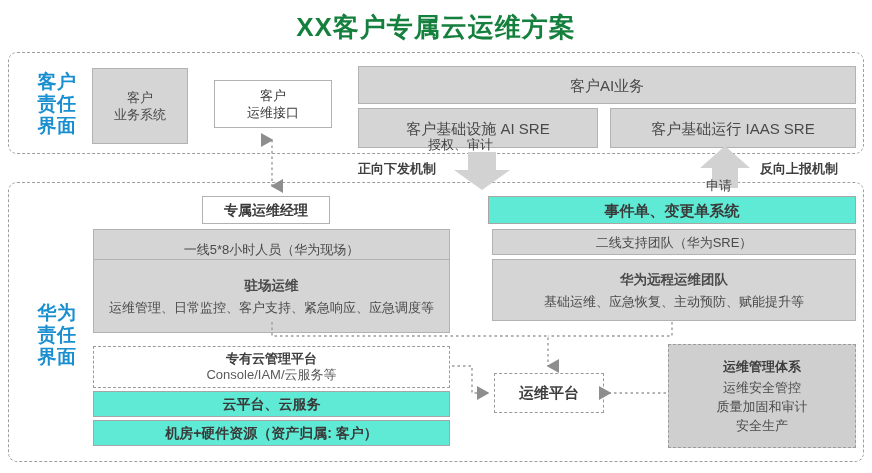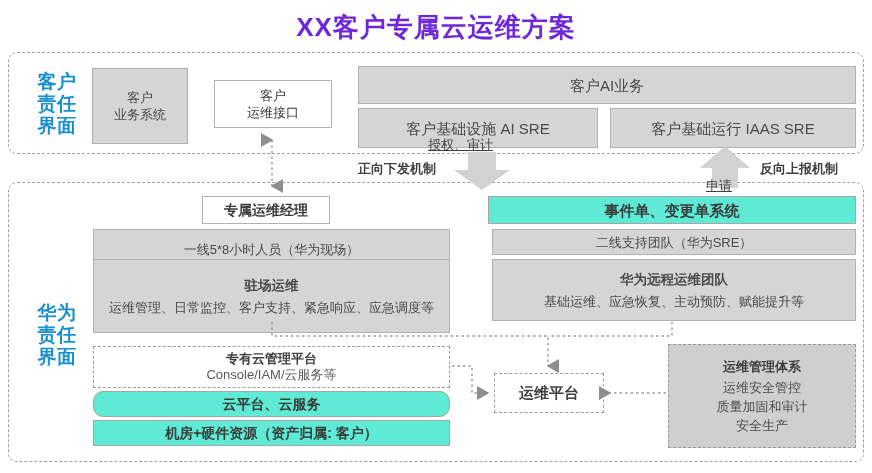--- a/index.html
+++ b/index.html
@@ -6,21 +6,21 @@
   body{width:872px;height:473px;position:relative;overflow:hidden;
        font-family:"Liberation Sans","DejaVu Sans",sans-serif;
        color:#3f3f3f;-webkit-font-smoothing:antialiased;}
   #stage{position:relative;width:872px;height:473px;}
   .abs{position:absolute;box-sizing:border-box;}
   .ctr{display:flex;align-items:center;justify-content:center;text-align:center;}
   .col{flex-direction:column;}
 
   
   .title{left:0;top:10px;width:872px;height:34px;
-         font-size:26px;font-weight:bold;color:#6d28d9;letter-spacing:1px;}
+         font-size:26px;font-weight:bold;color:#15803d;letter-spacing:1px;}
 
   
   .zone{border:1.5px dashed #9e9e9e;border-radius:9px;background:transparent;}
   .zone-customer{left:8px;top:52px;width:856px;height:102px;}
   .zone-huawei{left:8px;top:182px;width:856px;height:280px;}
 
   
   .zone-label{color:#1a8fd0;font-weight:bold;font-size:19px;line-height:22px;
               text-align:center;letter-spacing:0.5px;}
   .label-customer{left:22px;top:62px;width:70px;height:84px;}
@@ -41,21 +41,21 @@
   .b-ai-biz{left:358px;top:66px;width:498px;height:38px;}
   .b-infra-ai{left:358px;top:108px;width:240px;height:40px;}
   .b-infra-iaas{left:610px;top:108px;width:246px;height:40px;}
 
   
   .arrow-down{left:452px;top:152px;width:60px;height:38px;}
   .arrow-up{left:698px;top:146px;width:54px;height:42px;}
   .mech-label{font-size:13px;font-weight:bold;color:#3f3f3f;white-space:nowrap;}
   .lbl-forward{left:358px;top:160px;}
   .lbl-reverse{left:760px;top:160px;}
-  .small-label{font-size:13px;color:#3f3f3f;white-space:nowrap;text-decoration:underline;}
+  .small-label{font-size:13px;color:#3f3f3f;white-space:nowrap;}
   .lbl-auth{left:428px;top:136px;}
   .lbl-apply{left:706px;top:177px;}
 
   
   .b-mgr{left:202px;top:196px;width:128px;height:28px;font-size:14px;}
   .b-ticket{left:488px;top:196px;width:368px;height:28px;font-size:15px;}
   .b-first{left:93px;top:229px;width:357px;height:40px;}
   .b-second{left:492px;top:229px;width:364px;height:26px;}
   .b-onsite{left:93px;top:259px;width:357px;height:74px;}
   .b-remote{left:492px;top:259px;width:364px;height:62px;}
@@ -141,21 +141,21 @@
   <div class="abs ctr col box fill-light b-remote">
     <span class="stack-title">华为远程运维团队</span>
     <span class="stack-desc">基础运维、应急恢复、主动预防、赋能提升等</span>
   </div>
 
   <div class="abs ctr col dashbox b-privcloud">
     <span class="pc-title">专有云管理平台</span>
     <span class="pc-sub">Console/IAM/云服务等</span>
   </div>
 
-  <div class="abs ctr box fill-dark bold b-cloudplat" style="font-size:14px;border-radius:10px;">云平台、云服务</div>
+  <div class="abs ctr box fill-dark bold b-cloudplat" style="font-size:14px;">云平台、云服务</div>
   <div class="abs ctr box fill-dark bold b-hardware" style="font-size:14px;">机房+硬件资源（资产归属: 客户）</div>
 
   <div class="abs ctr dashbox b-opsplat">运维平台</div>
 
   <div class="abs ctr col dashfill b-opsmgmt">
     <span class="om-title">运维管理体系</span>
     <span class="om-line">运维安全管控</span>
     <span class="om-line">质量加固和审计</span>
     <span class="om-line">安全生产</span>
   </div>

